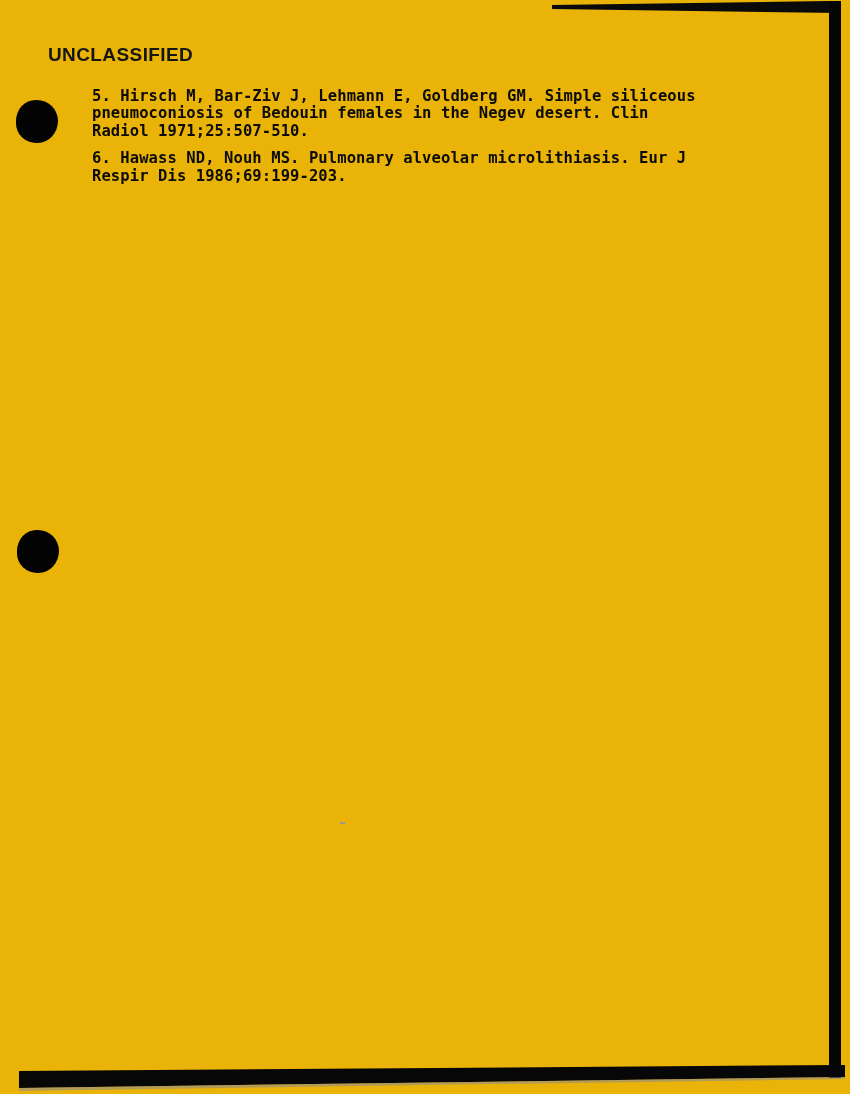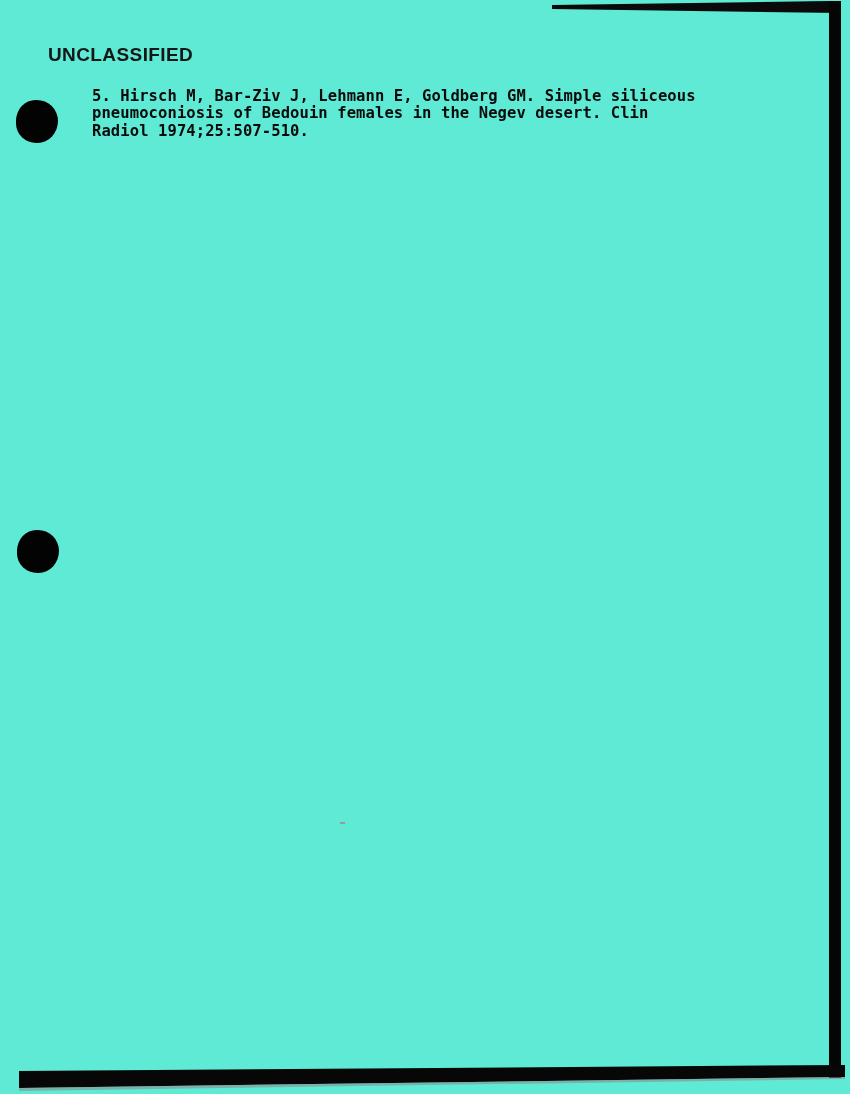--- a/index.html
+++ b/index.html
@@ -7,21 +7,21 @@
     padding: 0;
     width: 850px;
     height: 1094px;
     background: #ffffff;
     overflow: hidden;
   }
   .page {
     position: relative;
     width: 850px;
     height: 1094px;
-    background: #5eead4;
+    background: #eab308;
     font-family: "DejaVu Sans Mono", monospace;
   }
   .classification {
     position: absolute;
     left: 48px;
     top: 44px;
     font-family: "Liberation Sans", sans-serif;
     font-weight: 700;
     font-size: 19px;
     letter-spacing: 0.4px;
@@ -74,21 +74,23 @@
 </head>
 <body>
 
 <div class="page">
 
   <div class="classification">UNCLASSIFIED</div>
 
   <div class="references">
     <p>5. Hirsch M, Bar-Ziv J, Lehmann E, Goldberg GM. Simple siliceous
 pneumoconiosis of Bedouin females in the Negev desert. Clin
-Radiol 1974;25:507-510.</p>
+Radiol 1971;25:507-510.</p>
+    <p>6. Hawass ND, Nouh MS. Pulmonary alveolar microlithiasis. Eur J
+Respir Dis 1986;69:199-203.</p>
   </div>
 
   <div class="hole-punch top"></div>
   <div class="hole-punch middle"></div>
 
   <div class="speck"></div>
 
   <svg class="scan-edges" viewBox="0 0 850 1094">
 
     <polygon points="552,5 829,1 841,1 841,13 552,9" fill="#0a0a0a"></polygon>

